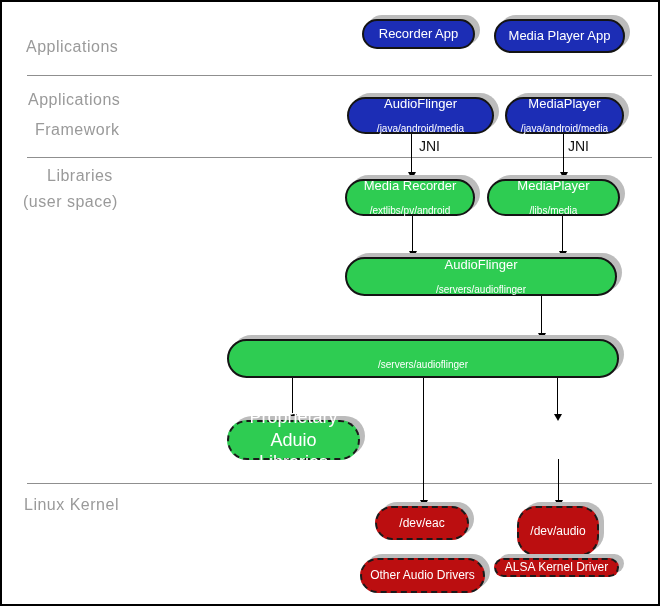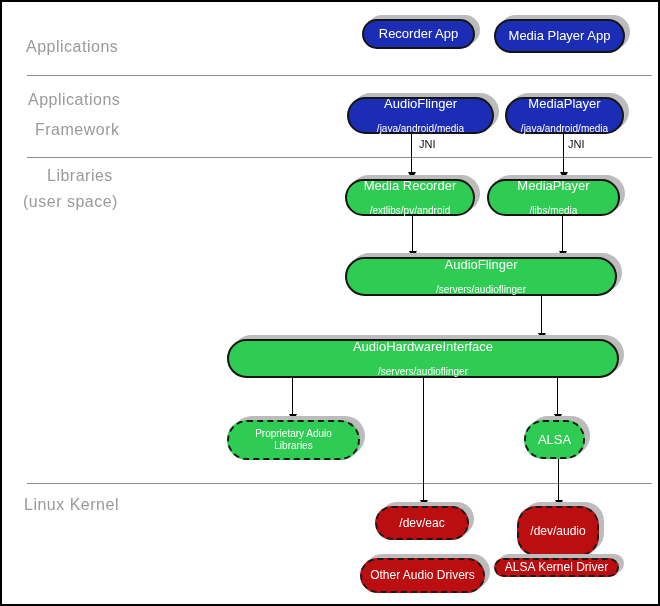--- a/index.html
+++ b/index.html
@@ -20,30 +20,30 @@
     display:flex;flex-direction:column;align-items:center;justify-content:center;
     color:#fff;text-align:center;
     box-shadow:5px -4px 0 var(--shadow,#bcbcbc);
   }
   .node.blue{background:var(--app_blue,#1c2db5);}
   .node.green{background:var(--lib_green,#2ecc52);}
   .node.red{background:var(--kernel_red,#bb0e10);}
   .node.dashed{border-style:dashed;border-color:#1a1a1a;}
   .node-title{font-size:13px;line-height:1.2;}
   .node-title.small{font-size:12px;}
-  .node-title.wrap{font-size:10px;line-height:1.25;padding:0 24px;}
+  .node-title.wrap{font-size:18px;line-height:1.25;padding:0 24px;}
   .node-sub{font-size:10px;line-height:1.2;margin-top:12px;}
   .edge{position:absolute;}
   .edge .shaft{position:absolute;top:0;left:3px;width:1px;background:#000;}
   .edge .head{
     position:absolute;bottom:0;left:0;width:0;height:0;
     border-left:4px solid transparent;border-right:4px solid transparent;
     border-top:7px solid #000;
   }
-  .edge-label{position:absolute;font-size:11px;color:#111;white-space:nowrap;}
+  .edge-label{position:absolute;font-size:14px;color:#111;white-space:nowrap;}
 </style>
 </head>
 <body>
 
 <div id="stage">
 
   <div class="divider" style="top:73px"></div>
   <div class="divider" style="top:155px"></div>
   <div class="divider" style="top:481px"></div>
 
@@ -103,42 +103,38 @@
     <div class="node-title">AudioFlinger</div>
     <div class="node-sub">/servers/audioflinger</div>
   </div>
 
   <div class="edge" style="left:536px;top:294px;height:44px">
     <div class="shaft" style="bottom:6px"></div>
       <div class="head"></div>
   </div>
 
   <div class="node green" style="left:225px;top:337px;width:392px;height:39px;border-radius:20px">
-    <div class="node-title">AudioHardwareInterface</div>
     <div class="node-sub">/servers/audioflinger</div>
   </div>
 
   <div class="edge" style="left:287px;top:376px;height:43px">
     <div class="shaft" style="bottom:6px"></div>
       <div class="head"></div>
   </div>
   <div class="edge" style="left:418px;top:376px;height:129px">
     <div class="shaft" style="bottom:6px"></div>
       <div class="head"></div>
   </div>
   <div class="edge" style="left:552px;top:376px;height:43px">
     <div class="shaft" style="bottom:6px"></div>
       <div class="head"></div>
   </div>
 
   <div class="node green dashed" style="left:225px;top:418px;width:133px;height:40px;border-radius:20px">
     <div class="node-title wrap">Proprietary Aduio Libraries</div>
-  </div>
-  <div class="node green dashed" style="left:522px;top:418px;width:61px;height:39px">
-    <div class="node-title">ALSA</div>
   </div>
 
   <div class="edge" style="left:553px;top:457px;height:48px">
     <div class="shaft" style="bottom:6px"></div>
       <div class="head"></div>
   </div>
 
   <div class="node red dashed" style="left:373px;top:504px;width:94px;height:34px">
     <div class="node-title small">/dev/eac</div>
   </div>

